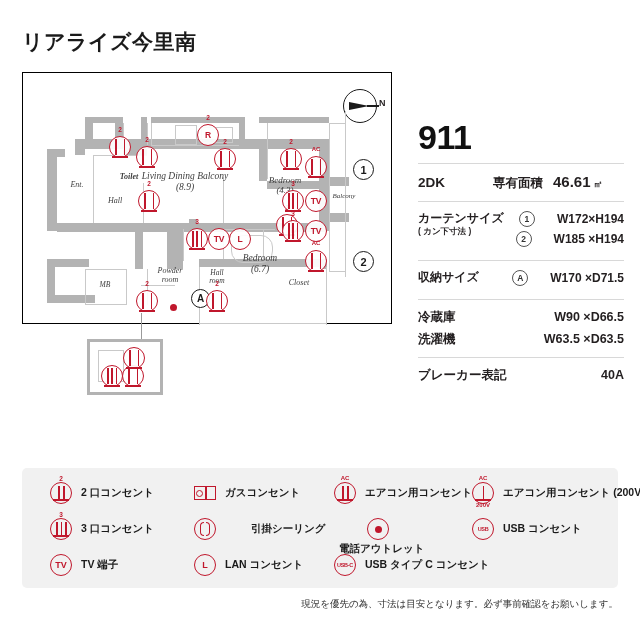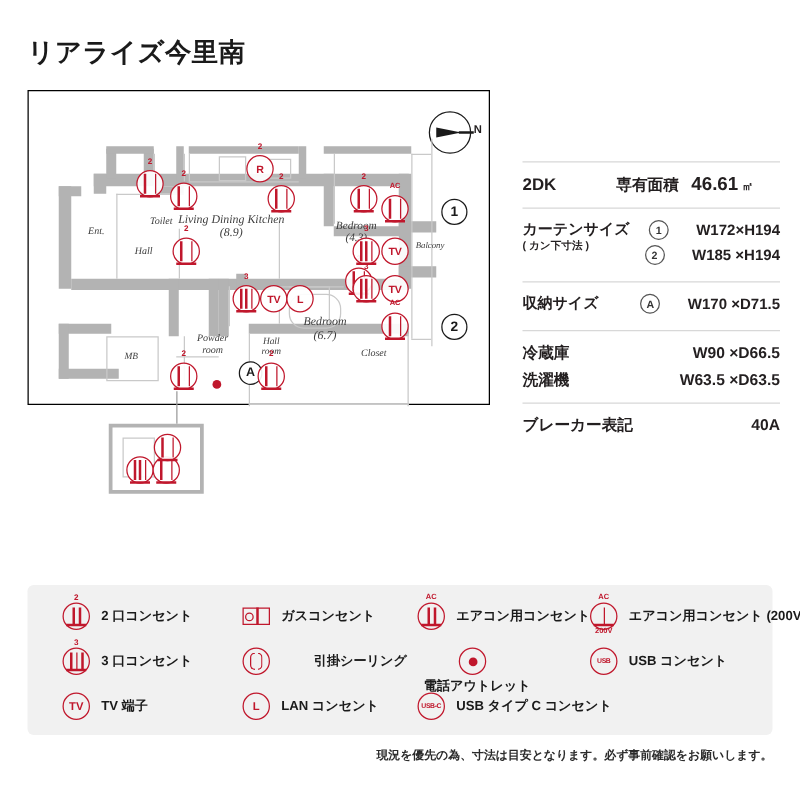--- a/index.html
+++ b/index.html
@@ -131,21 +131,21 @@
   .g-txt.xs{font-size:5.5px;letter-spacing:-.3px;}
   .g-dot{position:absolute;left:9.5px;top:9.5px;width:7px;height:7px;border-radius:50%;background:#c0172c;}
   .g-gas{position:absolute;left:2px;top:6px;width:22px;height:14px;border:1.5px solid #c0172c;box-sizing:border-box;}
   .g-gas-i{position:absolute;left:4px;top:9.5px;width:7px;height:7px;border:1.5px solid #c0172c;border-radius:50%;box-sizing:border-box;}
   .g-gas-v{position:absolute;left:13px;top:6px;width:1.5px;height:14px;background:#c0172c;}
   .g-ceil-l{position:absolute;left:8px;top:6px;width:4px;height:14px;border:1.5px solid #c0172c;border-right:0;border-radius:6px 0 0 6px;box-sizing:border-box;}
   .g-ceil-r{position:absolute;left:14px;top:6px;width:4px;height:14px;border:1.5px solid #c0172c;border-left:0;border-radius:0 6px 6px 0;box-sizing:border-box;}
 
   .footnote{
     position:absolute;right:22px;top:598px;
-    font-size:9.5px;font-weight:bold;color:#2b2b2b;
+    font-size:9.5px;font-weight:normal;color:#2b2b2b;
   }
 </style>
 </head>
 <body>
 
 <div class="page">
 
   <div class="title">リアライズ今里南</div>
 
   <div class="plan-panel">
@@ -207,21 +207,21 @@
       <div class="thinline" style="left:128px;top:72px;width:88px;height:1px;"></div>
       <div class="thinline" style="left:152px;top:52px;width:20px;height:18px;background:transparent;border:1px solid #c9c9c9;"></div>
       <div class="thinline" style="left:178px;top:54px;width:30px;height:14px;background:transparent;border:1px solid #c9c9c9;"></div>
       <div class="thinline" style="left:200px;top:104px;width:1px;height:46px;"></div>
       <div class="thinline" style="left:208px;top:156px;width:44px;height:1px;"></div>
       <div class="thinline" style="left:208px;top:162px;width:40px;height:26px;background:transparent;border:1px solid #c9c9c9;border-radius:12px;"></div>
       <div class="thinline" style="left:62px;top:196px;width:40px;height:34px;background:transparent;border:1px solid #c9c9c9;"></div>
       <div class="thinline" style="left:124px;top:196px;width:1px;height:36px;"></div>
       <div class="thinline" style="left:118px;top:212px;width:34px;height:1px;"></div>
 
-      <div class="rlabel" style="left:72px;top:100px;width:68px;font-size:8px;">
+      <div class="rlabel" style="left:72px;top:100px;width:68px;font-size:8px;font-weight:bold;">
         <span>Toilet</span>
       </div>
       <div class="rlabel" style="left:36px;top:108px;width:36px;font-size:8px;">
         <span>Ent.</span>
       </div>
       <div class="rlabel" style="left:72px;top:124px;width:40px;font-size:8px;">
         <span>Hall</span>
       </div>
       <div class="rlabel" style="left:62px;top:208px;width:40px;font-size:7.5px;font-style:italic;">
         <span>MB</span>
@@ -229,21 +229,21 @@
       <div class="rlabel" style="left:118px;top:194px;width:58px;font-size:8px;">
         <span>Powder</span><br><span>room</span>
       </div>
       <div class="rlabel" style="left:176px;top:196px;width:36px;font-size:7.5px;">
         <span>Hall</span><br><span>room</span>
       </div>
       <div class="rlabel" style="left:252px;top:206px;width:48px;font-size:8px;">
         <span>Closet</span>
       </div>
       <div class="rlabel" style="left:84px;top:98px;width:156px;font-size:9.5px;">
-        <span>Living Dining Kitchen</span><br><span>(8.9)</span>
+        <span>Living Dining Balcony</span><br><span>(8.9)</span>
       </div>
       <div class="rlabel" style="left:228px;top:102px;width:68px;font-size:9px;">
         <span>Bedroom</span><br><span>(4.3)</span>
       </div>
       <div class="rlabel" style="left:200px;top:180px;width:74px;font-size:9.5px;">
         <span>Bedroom</span><br><span>(6.7)</span>
       </div>
       <div class="rlabel" style="left:302px;top:120px;width:38px;font-size:7px;">
         <span>Balcony</span>
       </div>
@@ -407,20 +407,21 @@
             <div class="bar l"></div>
             <div class="bar r"></div>
             <div class="underline"></div>
         </div>
       </div>
 
     </div>
   </div>
 
   <div class="spec">
+    <div class="roomno">911</div>
     <hr>
     <div class="type-row">
       <span>2DK</span>
       <span class="area-k">専有面積</span>
       <span class="area-v">46.61</span>
       <span class="unit">㎡</span>
     </div>
     <hr>
     <div class="curtain">
       <div class="k">

